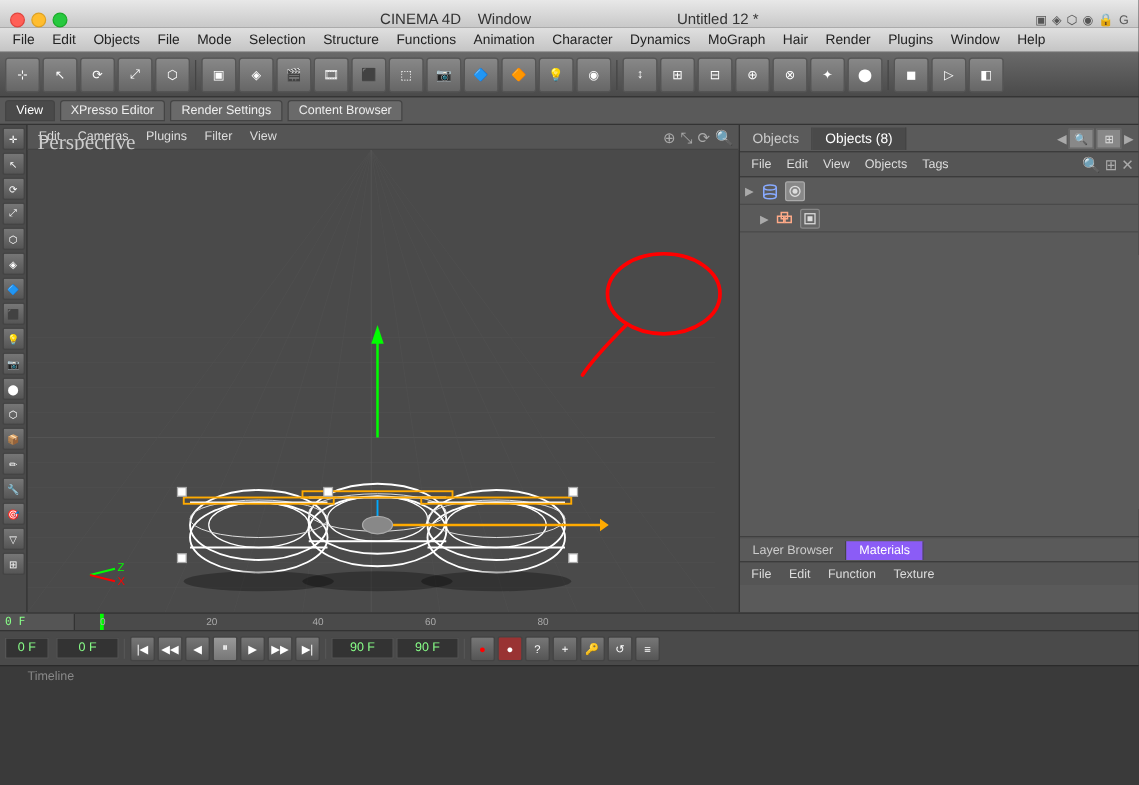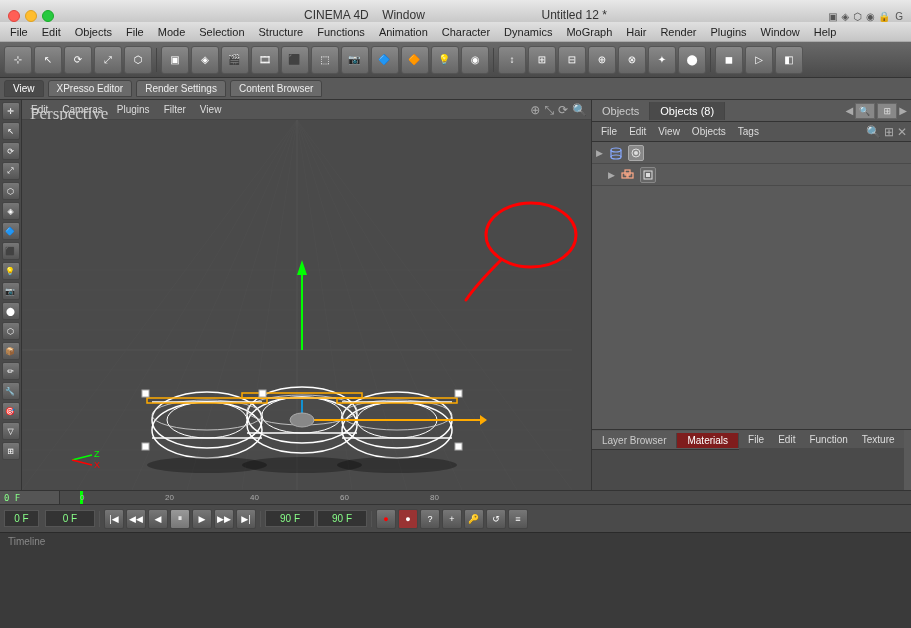--- a/index.html
+++ b/index.html
@@ -187,38 +187,38 @@
     .obj-expand { width: 12px; font-size: 9px; color: #aaa; }
     .obj-icon { width: 16px; height: 16px; margin-right: 4px; display: flex; align-items: center; justify-content: center; }
     .obj-name { flex: 1; color: #eee; font-size: 11px; }
     .obj-tags { display: flex; gap: 2px; }
     .obj-tag { width: 16px; height: 16px; border-radius: 2px; display: flex; align-items: center; justify-content: center; font-size: 8px; }
 
     
     #bottom-panel {
       height: 60px;
       display: flex;
-      flex-direction: row;
+      flex-direction: column;
     }
     #bottom-tabs {
       height: 20px;
       background: #5a5a5a;
       display: flex;
       align-items: center;
       border-bottom: 1px solid #333;
       border-top: 1px solid #555;
     }
     .bot-tab {
       padding: 2px 10px;
       color: #ccc;
       font-size: 10px;
       cursor: pointer;
       border-right: 1px solid #444;
     }
-    .bot-tab.active { background: #7f1d1d; color: #fff; }
+    .bot-tab.active { background: #8b5cf6; color: #fff; }
     #bottom-menubar {
       height: 18px;
       background: #555;
       display: flex;
       align-items: center;
       padding: 0 4px;
       gap: 4px;
     }
     .bot-menu { padding: 1px 5px; color: #ddd; font-size: 10px; cursor: pointer; }
 
@@ -261,21 +261,21 @@
       text-align: center;
     }
     .playback-separator { width: 1px; height: 16px; background: #555; margin: 0 2px; }
 
     
     #timeline-label-bar {
       height: 18px;
       background: #3a3a3a;
       display: flex;
       align-items: center;
-      padding: 0 8px;
+      padding: 0 22px;
       border-top: 1px solid #2a2a2a;
     }
 
     
     svg.scene { width: 100%; height: 100%; }
 
     
     .annotation-circle {
       fill: none;
       stroke: red;

